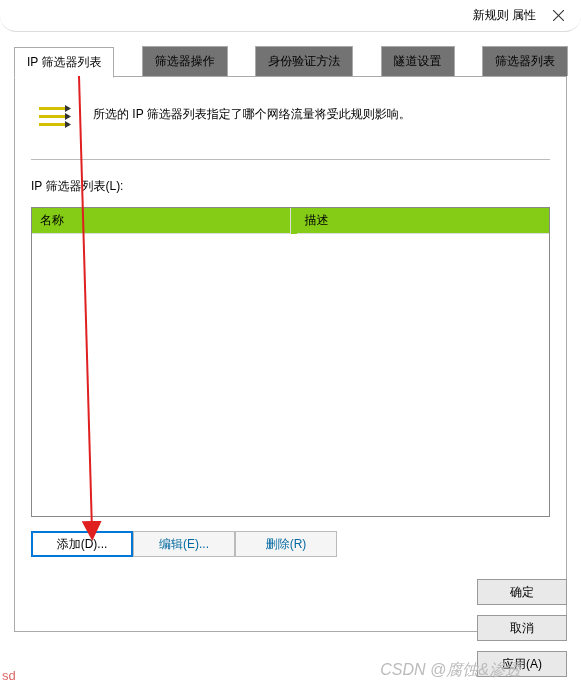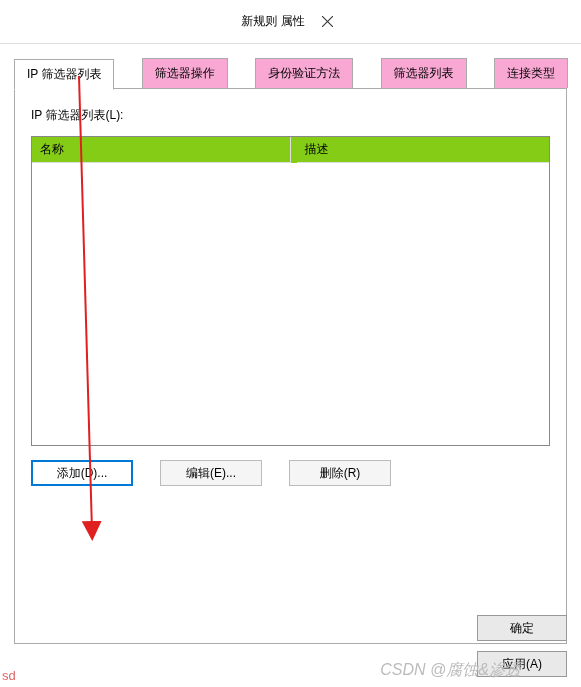--- a/index.html
+++ b/index.html
@@ -8,24 +8,25 @@
       font-size: 12px;
       background: #fff;
       width: 581px;
       height: 687px;
       position: relative;
       overflow: hidden;
     }
     .titlebar {
       display: flex;
       align-items: center;
-      justify-content: center;
-      height: 44px;
+      justify-content: flex-end;
+      height: 32px;
       padding: 0 0 0 10px;
       border-bottom: 1px solid #ddd;
+      border-radius: 16px;
     }
     .titlebar-title { font-size: 12px; }
     .titlebar-close {
       width: 45px;
       height: 32px;
       display: flex;
       align-items: center;
       justify-content: center;
       cursor: pointer;
     }
@@ -36,21 +37,21 @@
     .tabs {
       display: flex;
       border-bottom: 1px solid #aaa;
       position: relative;
       justify-content: space-between;
     }
     .tab {
       padding: 6px 12px;
       border: 1px solid #aaa;
       border-bottom: none;
-      background: #f9a8d4;
+      background: #737373;
       margin-right: -1px;
       cursor: pointer;
       position: relative;
       top: 0;
     }
     .tab.active {
       background: #fff;
       top: 1px;
       border-bottom: 1px solid #fff;
       margin-bottom: -1px;
@@ -111,25 +112,24 @@
       cursor: pointer;
       display: flex;
       align-items: center;
       justify-content: center;
     }
     .btn.primary {
       border: 2px solid #0078d7;
       background: #fff;
     }
     .btn.disabled {
-      color: #000000;
+      color: #0369a1;
       border-color: #bbb;
       background: #f5f5f5;
       cursor: default;
-      margin-left: 27px;
     }
     .footer {
       position: absolute;
       bottom: 10px;
       right: 14px;
       display: flex;
       gap: 10px;
       flex-direction: column;
     }
     .footer .btn { width: 90px; height: 26px; background:#e9e9e9; border:1px solid #999;}
@@ -154,45 +154,59 @@
       <line x1="10" y1="0" x2="0" y2="10" stroke="#333" stroke-width="1"></line>
     </svg>
   </div>
 </div>
 
 <div class="content">
   <div class="tabs">
     <div class="tab active"><span>IP 筛选器列表</span></div>
     <div class="tab"><span>筛选器操作</span></div>
     <div class="tab"><span>身份验证方法</span></div>
+    <div class="tab"><span>隧道设置</span></div>
     <div class="tab"><span>筛选器列表</span></div>
-    <div class="tab"><span>连接类型</span></div>
   </div>
 
   <div class="tab-body">
+    <div class="info-row">
+      <div class="info-icon">
+        <svg viewBox="0 0 34 34" width="34" height="34">
+          <rect x="2" y="6" width="30" height="3" fill="#d4c000"></rect>
+          <rect x="2" y="14" width="30" height="3" fill="#d4c000"></rect>
+          <rect x="2" y="22" width="30" height="3" fill="#d4c000"></rect>
+          <polygon points="28,4 34,7.5 28,11" fill="#333"></polygon>
+          <polygon points="28,12 34,15.5 28,19" fill="#333"></polygon>
+          <polygon points="28,20 34,23.5 28,27" fill="#333"></polygon>
+        </svg>
+      </div>
+      <div class="info-text">所选的 IP 筛选器列表指定了哪个网络流量将受此规则影响。</div>
+    </div>
 
     <div class="list-label">IP 筛选器列表(L):</div>
 
     <div class="listbox">
       <div class="list-header">
         <div class="list-header-cell name">名称</div>
         <div class="list-header-cell desc">描述</div>
       </div>
     </div>
 
     <div class="button-row">
       <button class="btn primary">添加(D)...</button>
       <button class="btn disabled">编辑(E)...</button>
       <button class="btn disabled">删除(R)</button>
     </div>
   </div>
 </div>
 
 <div class="footer">
   <button class="btn">确定</button>
+  <button class="btn">取消</button>
   <button class="btn">应用(A)</button>
 </div>
 
 <svg class="arrow-annotation" width="40" height="470">
   <defs>
     <marker id="ah" markerWidth="10" markerHeight="10" refX="5" refY="5" orient="auto">
       <polygon points="0,0 10,5 0,10" fill="#e02020"></polygon>
     </marker>
   </defs>
   <line x1="5" y1="0" x2="18" y2="455" stroke="#e02020" stroke-width="2" marker-end="url(#ah)"></line>

